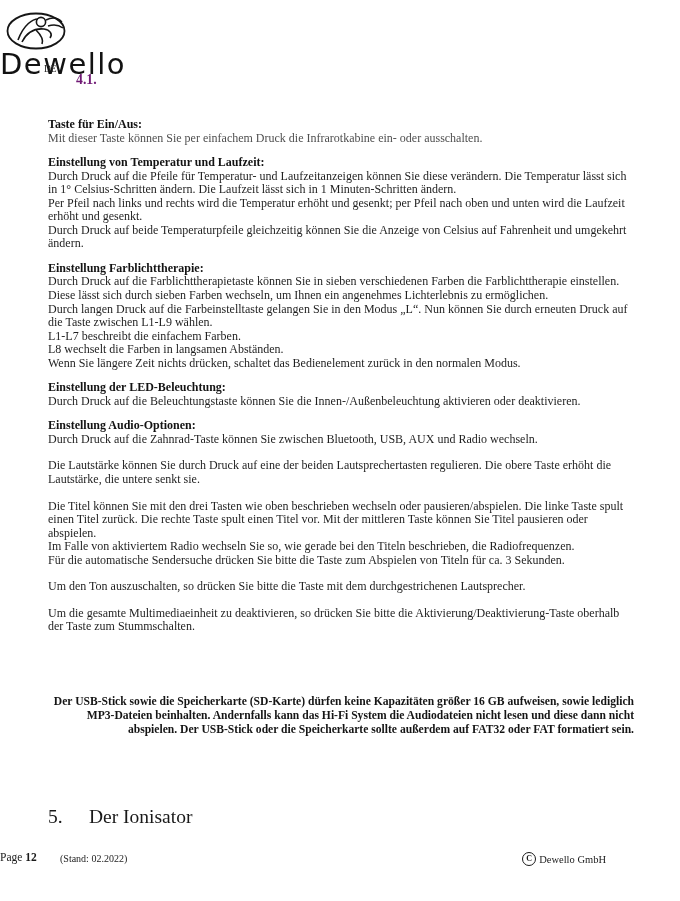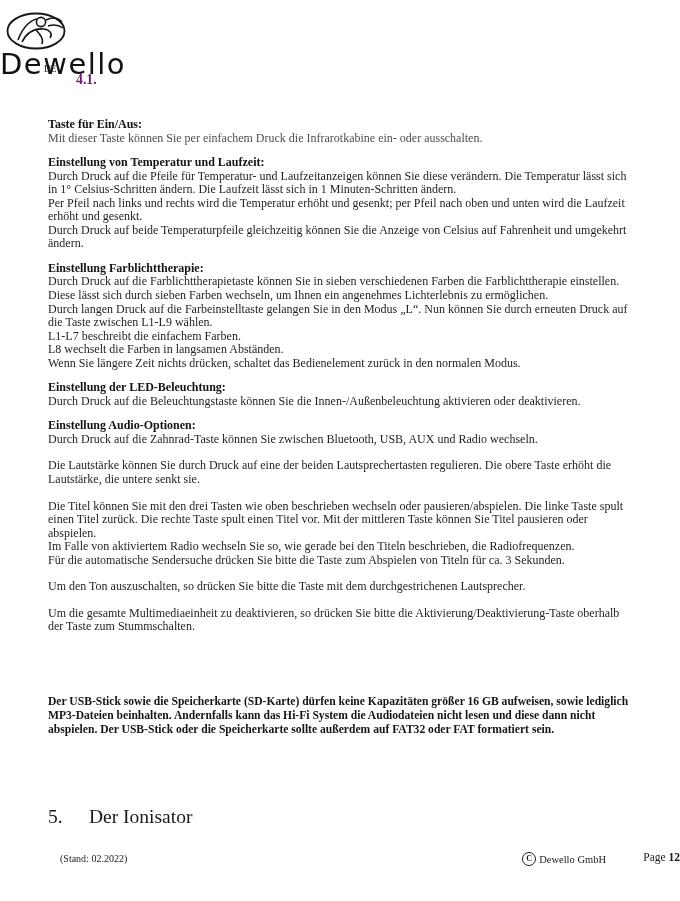--- a/index.html
+++ b/index.html
@@ -41,36 +41,36 @@
   }
   .section{margin-bottom:11px;}
   .sec-title{font-weight:bold;color:#131313;}
   .para{margin:0;}
   .faded{color:#4f4f4f;}
   .gap-group{margin-top:13px;}
   
   .notice{
     position:absolute;left:48px;top:695px;width:586px;
     font-size:11.6px;line-height:13.8px;font-weight:bold;
-    text-align:left;color:#151515;
+    text-align:right;color:#151515;
   }
   
   .next-heading{
     position:absolute;left:48px;top:806px;
     display:flex;font-size:19.5px;color:#191919;
   }
   .next-heading .num{width:41px;}
   
   .footer-left{
     position:absolute;left:60px;top:853px;
     font-size:10px;color:#222;
   }
   .footer-center{
     position:absolute;left:0;top:851px;width:680px;
-    text-align:right;font-size:11.5px;color:#1a1a1a;
+    text-align:left;font-size:11.5px;color:#1a1a1a;
   }
   .footer-center b{font-weight:bold;}
   .footer-right{
     position:absolute;right:74px;top:852px;
     font-size:10.5px;color:#1a1a1a;
     display:flex;align-items:center;gap:3px;
   }
   .copy-circle{
     display:inline-flex;align-items:center;justify-content:center;
     width:12px;height:12px;border:1.2px solid #1a1a1a;border-radius:50%;

